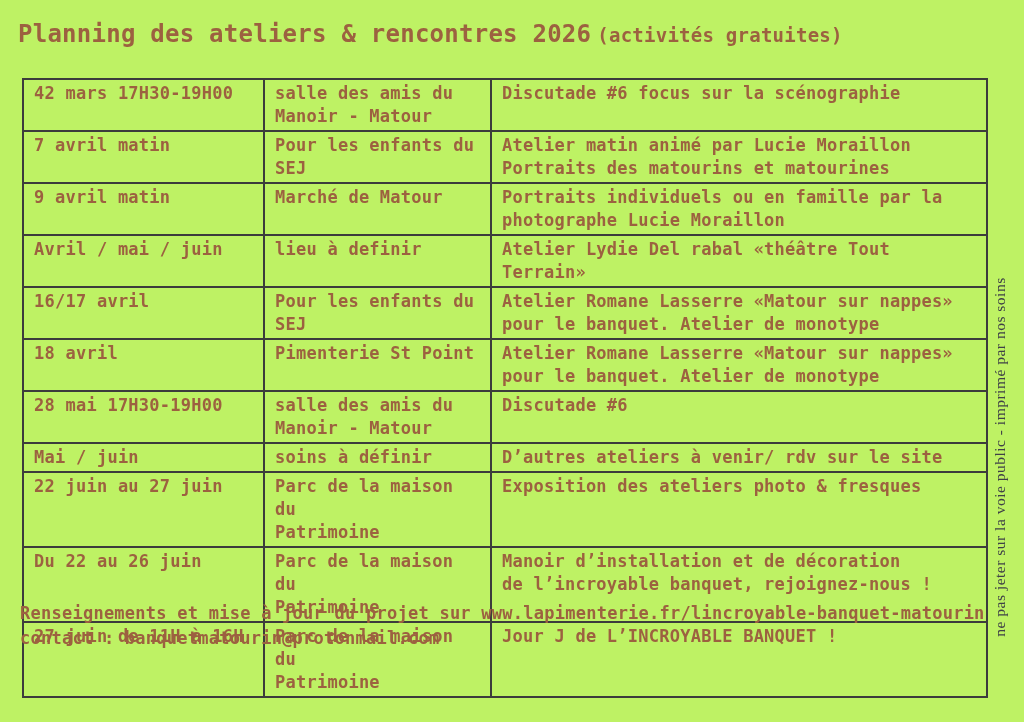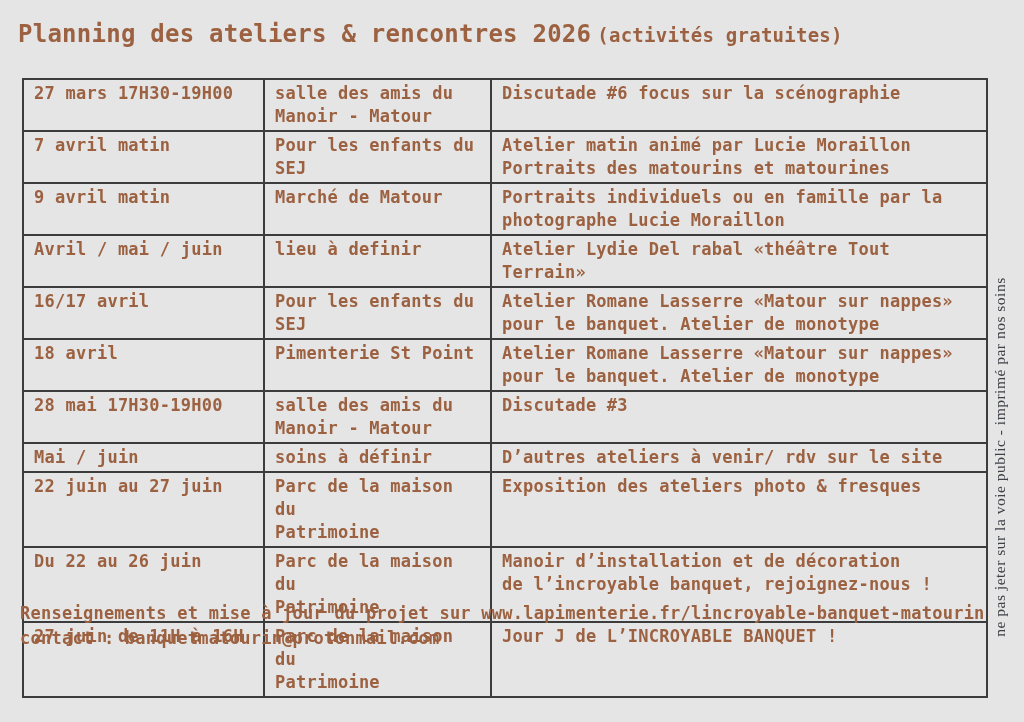--- a/index.html
+++ b/index.html
@@ -4,21 +4,21 @@
 <style>
   * { margin: 0; padding: 0; box-sizing: border-box; }
   html, body { background: #ffffff; }
   body {
     width: 1024px; height: 722px;
     font-family: "DejaVu Sans Mono", monospace;
   }
   .page {
     position: relative;
     width: 1024px; height: 722px;
-    background: #e5e5e5;
+    background: #bef264;
     overflow: hidden;
   }
   .title {
     position: absolute;
     left: 18px; top: 20px;
     font-size: 24px;
     font-weight: bold;
     letter-spacing: 0.25px;
     color: #9c6140;
     white-space: nowrap;
@@ -79,21 +79,21 @@
   <h1 class="title"><span>Planning des ateliers &amp; rencontres 2026</span><span class="suffix">(activités gratuites)</span></h1>
 
   <table class="schedule">
     <colgroup>
       <col style="width:241px">
       <col style="width:227px">
       <col style="width:496px">
     </colgroup>
     <tbody>
       <tr class="h2">
-        <td>27 mars 17H30-19H00</td>
+        <td>42 mars 17H30-19H00</td>
         <td>salle des amis du
 Manoir - Matour</td>
         <td>Discutade #6 focus sur la scénographie</td>
       </tr>
       <tr class="h2">
         <td>7 avril matin</td>
         <td>Pour les enfants du
 SEJ</td>
         <td>Atelier matin animé par Lucie Moraillon
 Portraits des matourins et matourines</td>
@@ -119,21 +119,21 @@
       <tr class="h2">
         <td>18 avril</td>
         <td>Pimenterie St Point</td>
         <td>Atelier Romane Lasserre «Matour sur nappes»
 pour le banquet. Atelier de monotype</td>
       </tr>
       <tr class="h2">
         <td>28 mai 17H30-19H00</td>
         <td>salle des amis du
 Manoir - Matour</td>
-        <td>Discutade #3</td>
+        <td>Discutade #6</td>
       </tr>
       <tr class="h1">
         <td>Mai / juin</td>
         <td>soins à définir</td>
         <td>D’autres ateliers à venir/ rdv sur le site</td>
       </tr>
       <tr class="h2">
         <td>22 juin au 27 juin</td>
         <td>Parc de la maison du
 Patrimoine</td>

